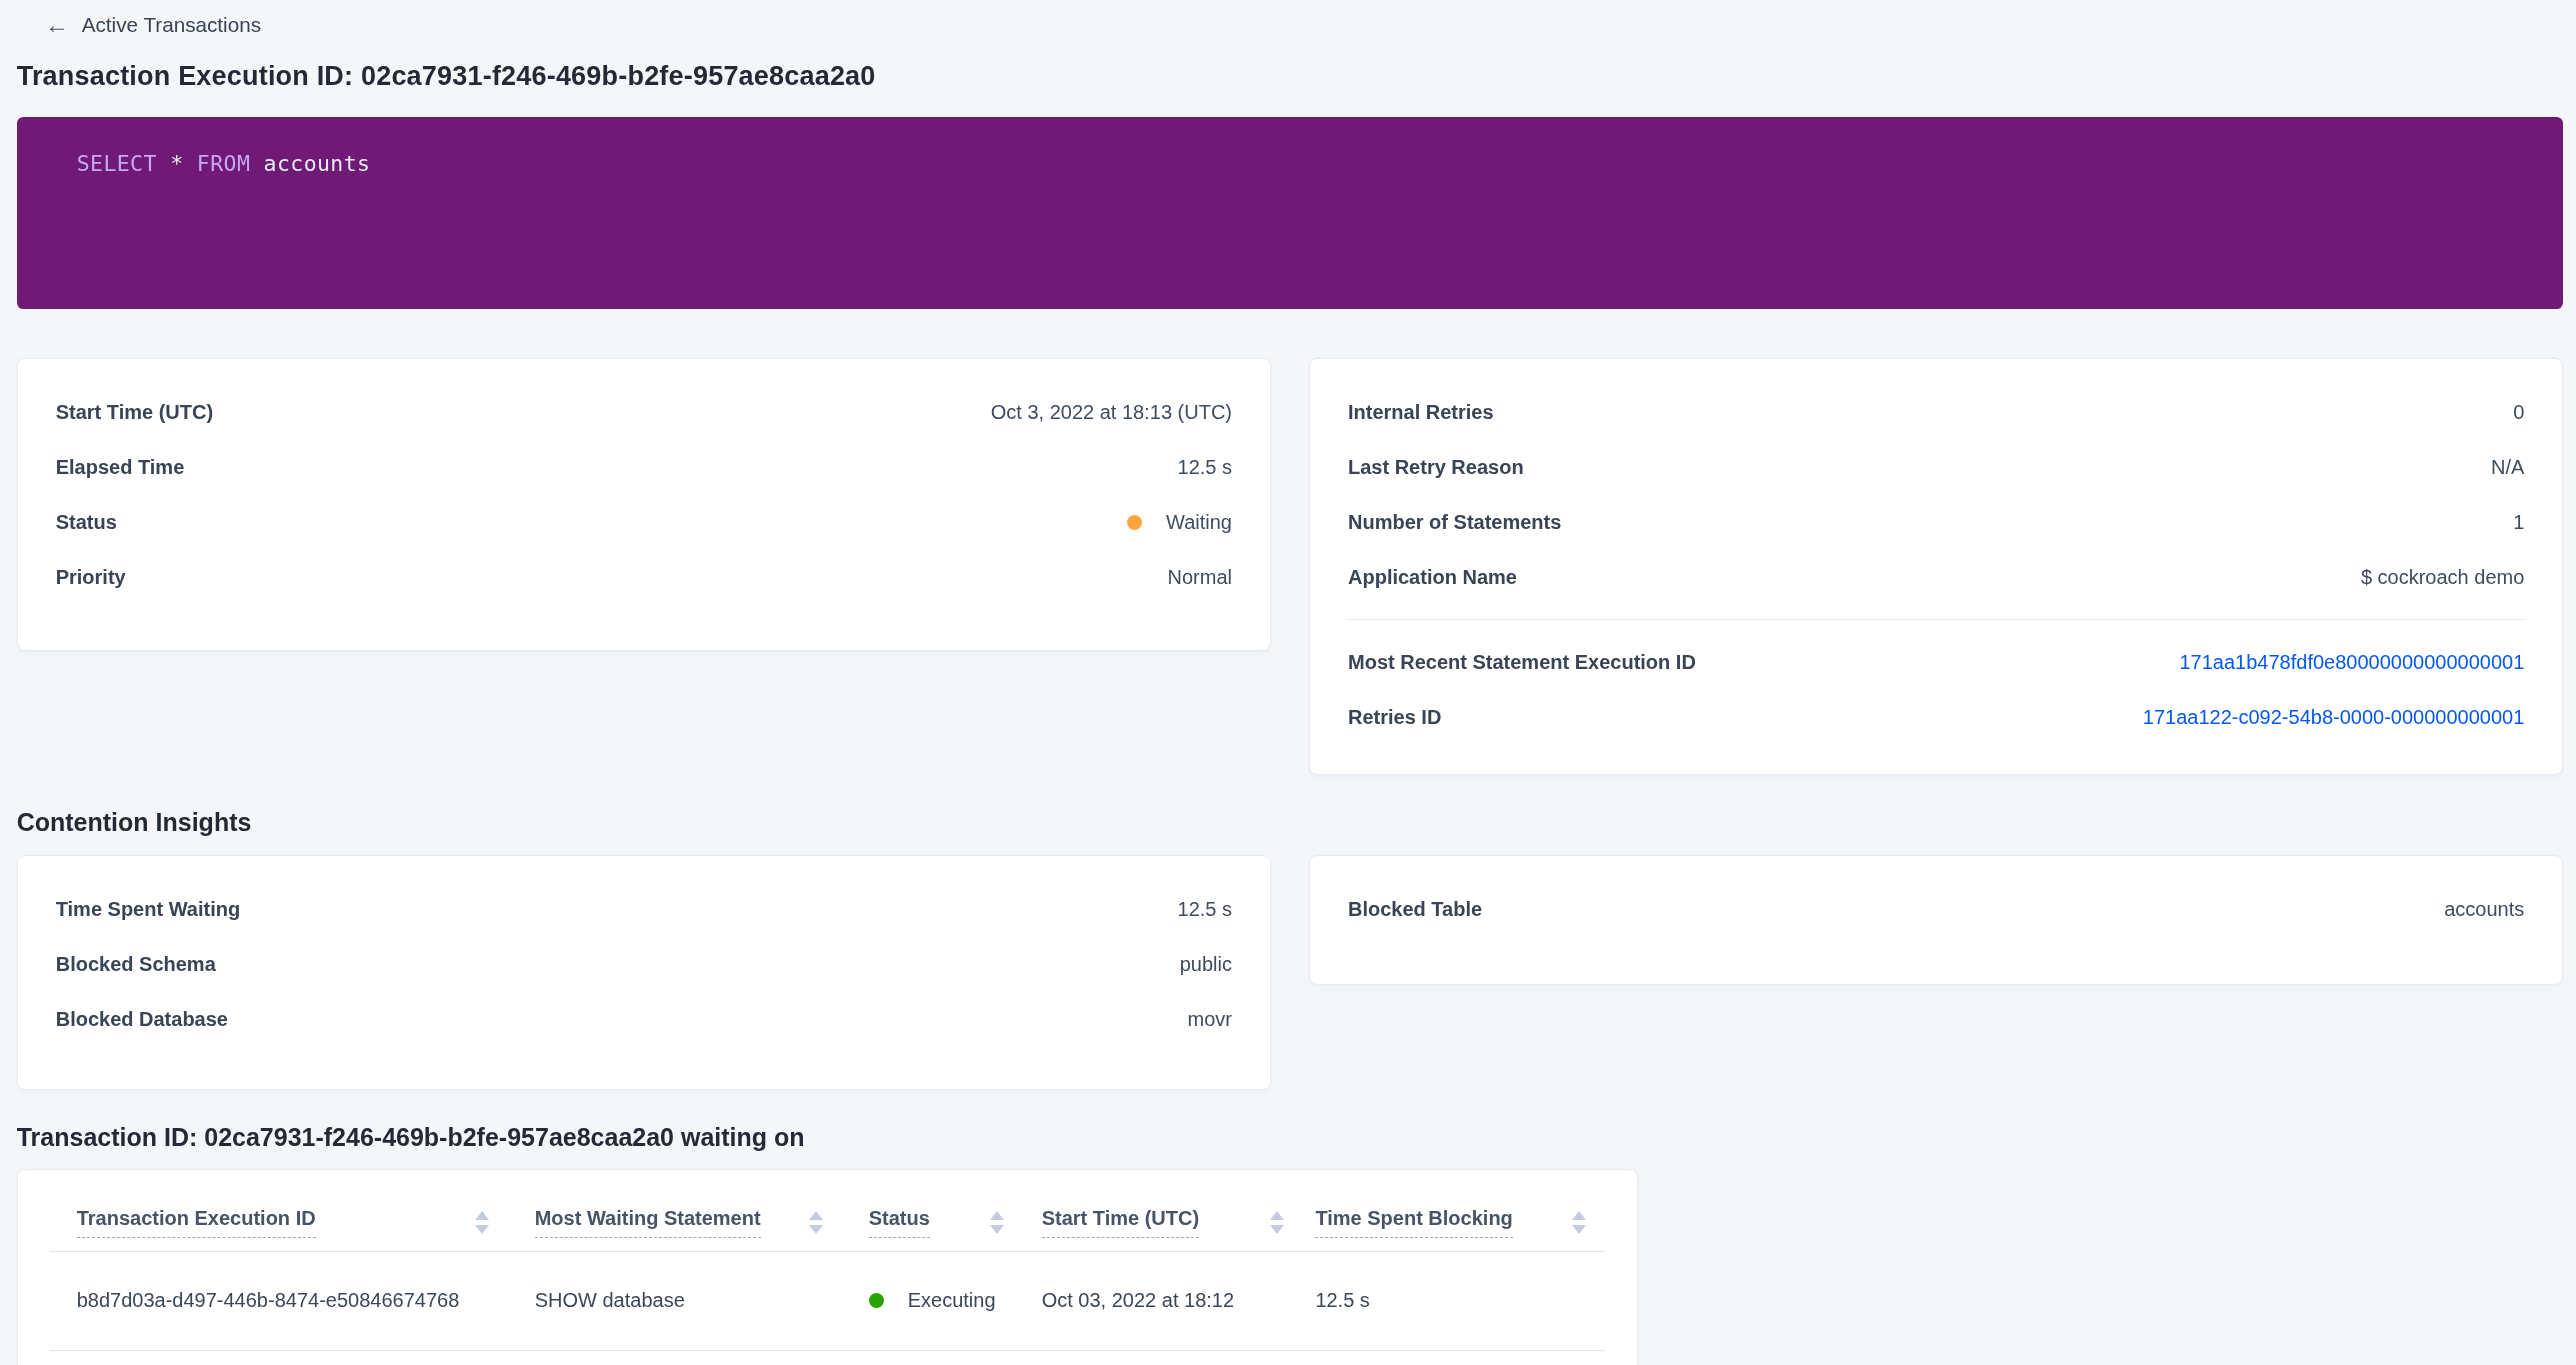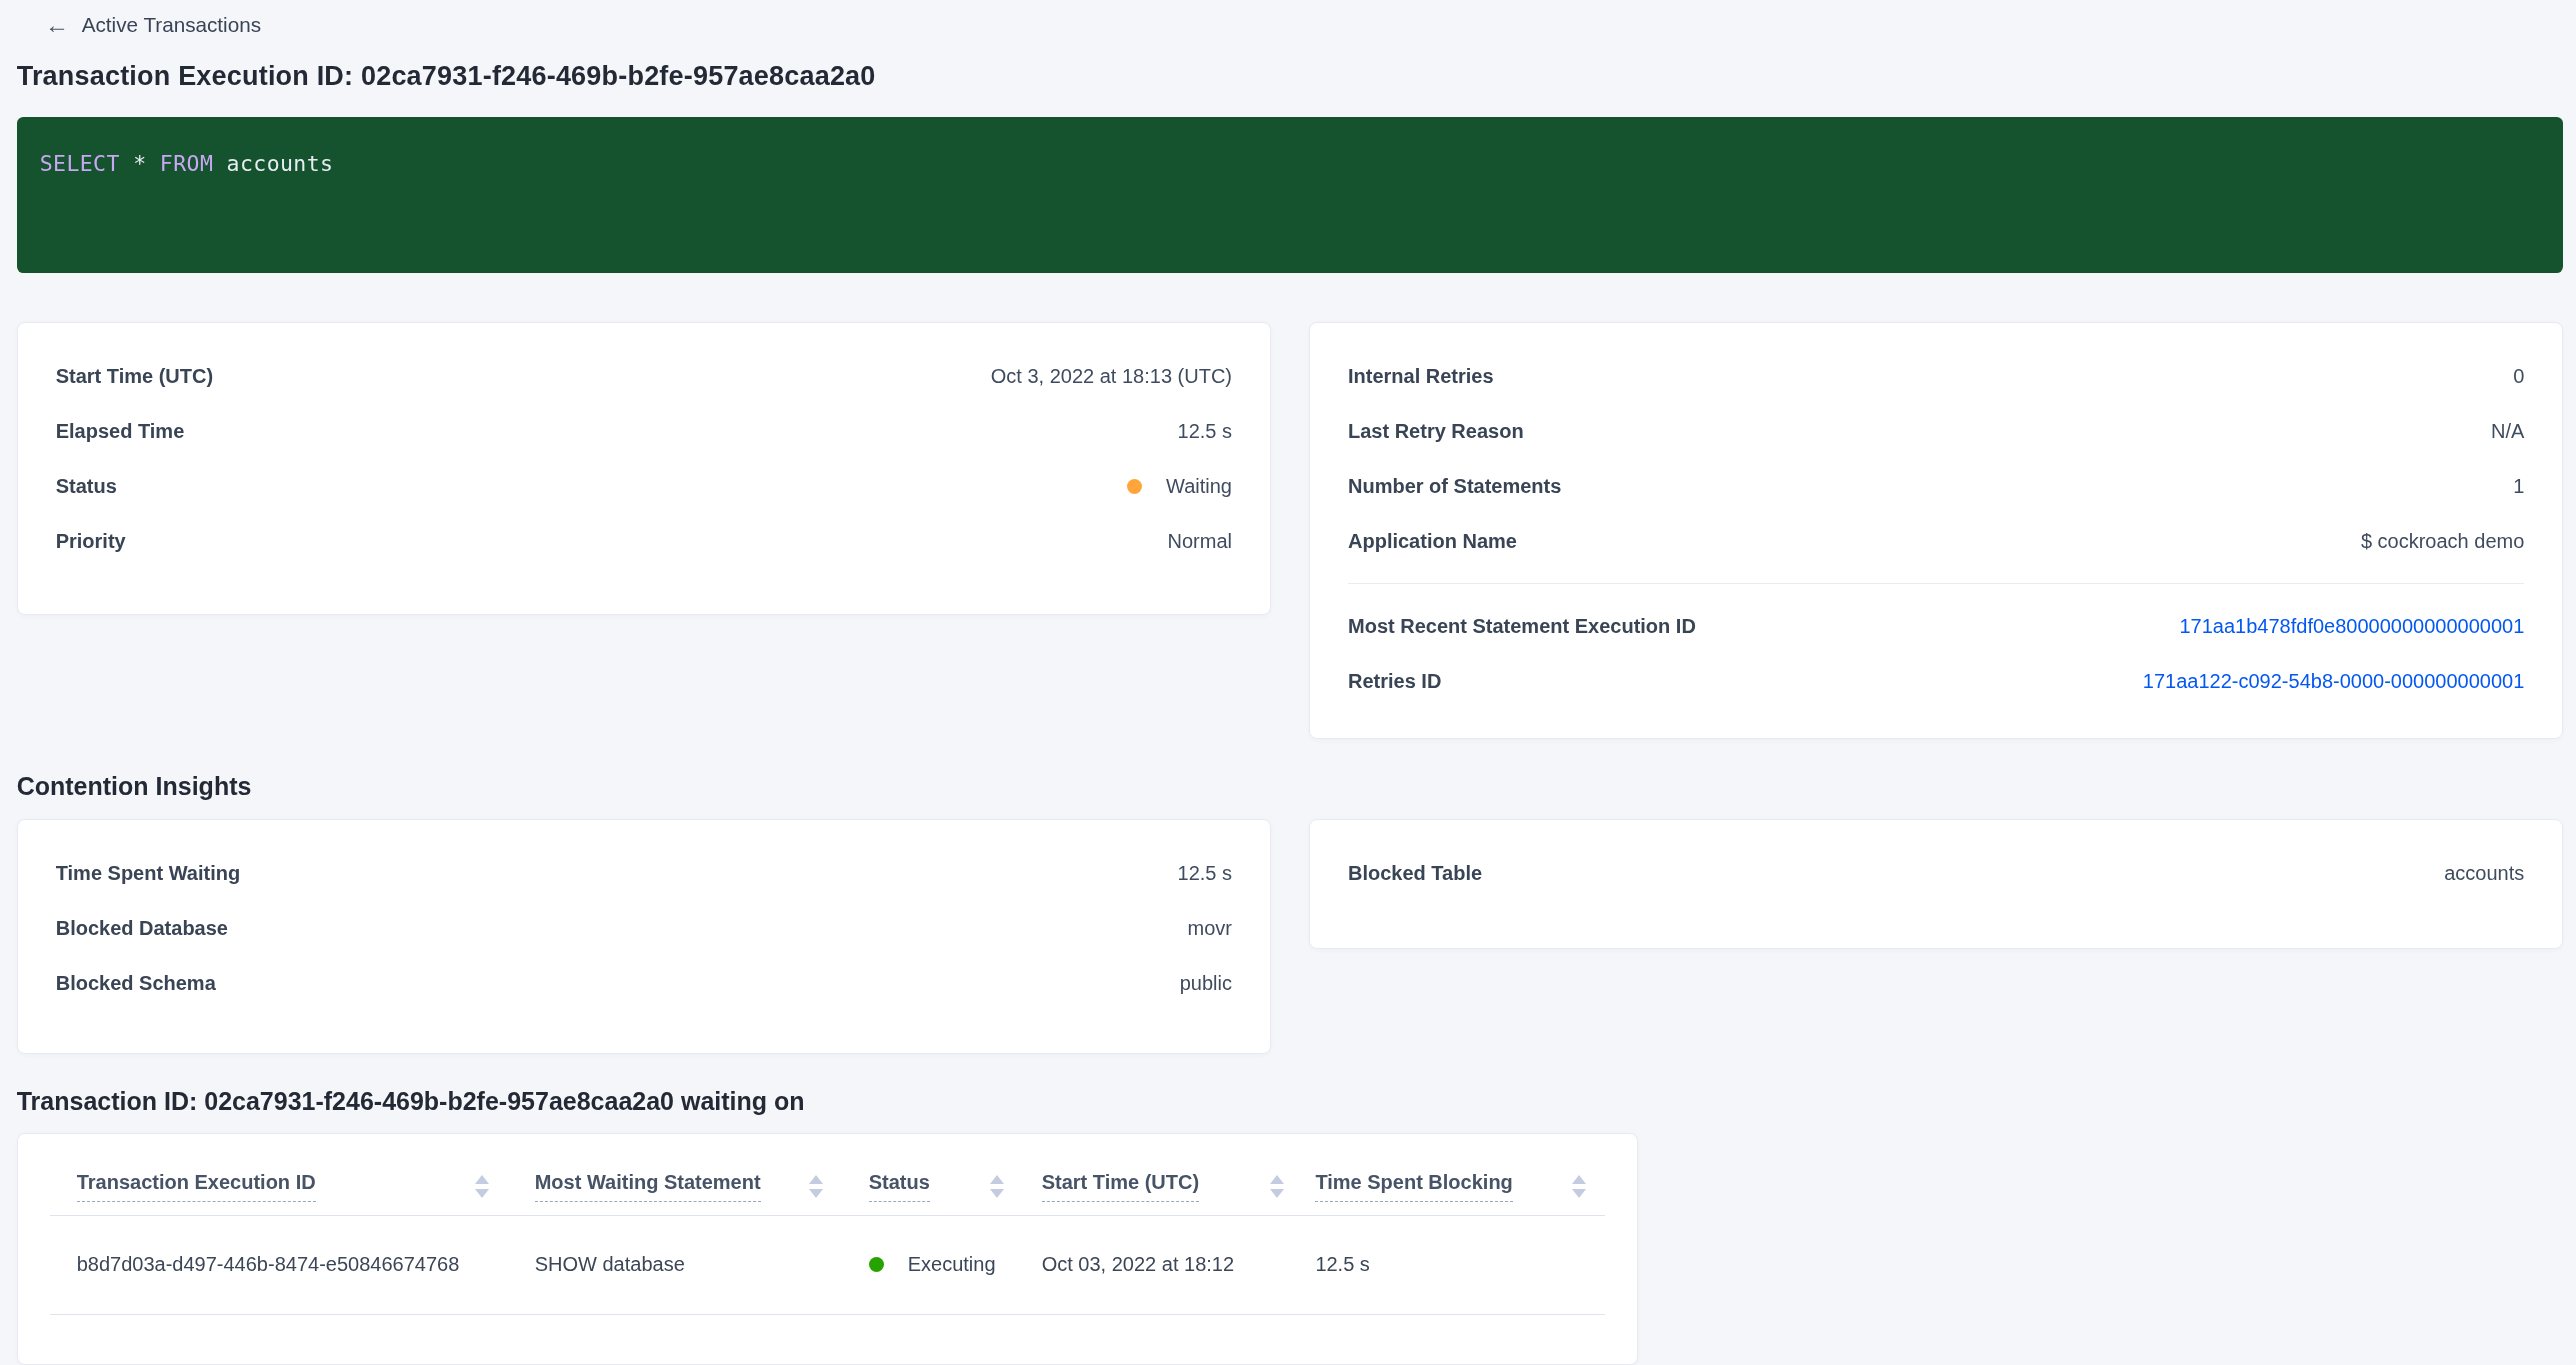--- a/index.html
+++ b/index.html
@@ -23,24 +23,24 @@
   
   .page-title {
     margin: 24px 12.7px 0 16.7px;
     font-size: 27px; font-weight: 700; color: #242a35;
     letter-spacing: 0.2px;
   }
 
   
   .sql-box {
     margin: 25.5px 12.7px 0 16.7px;
-    height: 156px;
-    background: #14532d;
+    height: 192px;
+    background: #701a75;
     border-radius: 6.4px;
-    padding: 33px 23px;
+    padding: 33px 60px;
   }
   .sql-code {
     font-family: "DejaVu Sans Mono", monospace;
     font-size: 21.5px; line-height: 1.3; letter-spacing: 0.4px;
     white-space: pre-wrap;
   }
   .sql-code .kw { color: #c8a7f3; }
   .sql-code .plain { color: #e7ecf4; }
 
   
@@ -207,26 +207,26 @@
   <h2 class="section-heading">Contention Insights</h2>
 
   <div class="cards-row contention">
 
     <div class="card h-cleft">
       <div class="kv-row">
         <span class="kv-label">Time Spent Waiting</span>
         <span class="kv-value">12.5 s</span>
       </div>
       <div class="kv-row">
+        <span class="kv-label">Blocked Schema</span>
+        <span class="kv-value">public</span>
+      </div>
+      <div class="kv-row">
         <span class="kv-label">Blocked Database</span>
         <span class="kv-value">movr</span>
-      </div>
-      <div class="kv-row">
-        <span class="kv-label">Blocked Schema</span>
-        <span class="kv-value">public</span>
       </div>
     </div>
 
     <div class="card h-cright">
       <div class="kv-row">
         <span class="kv-label">Blocked Table</span>
         <span class="kv-value">accounts</span>
       </div>
     </div>
 

